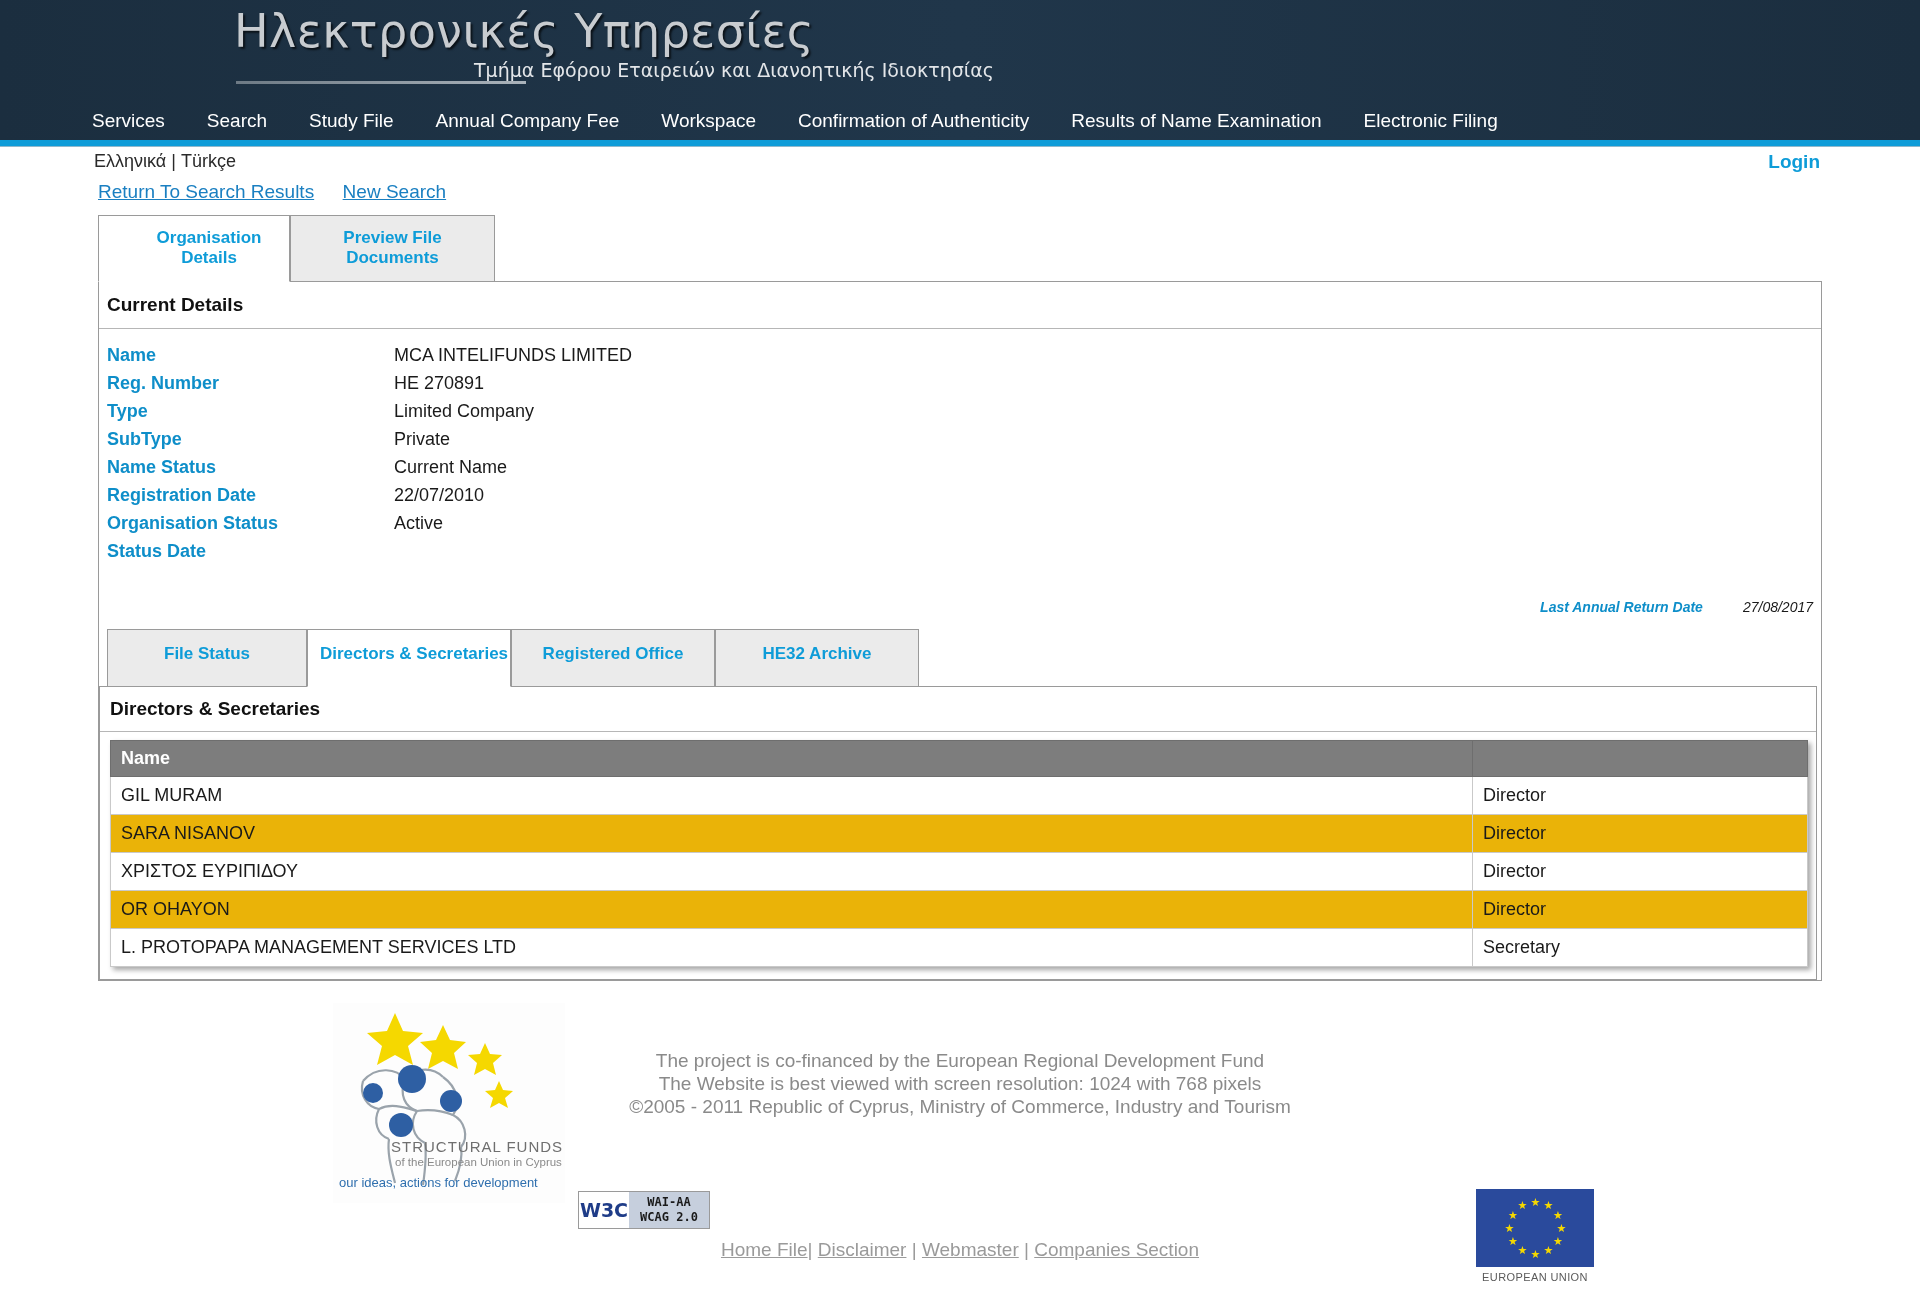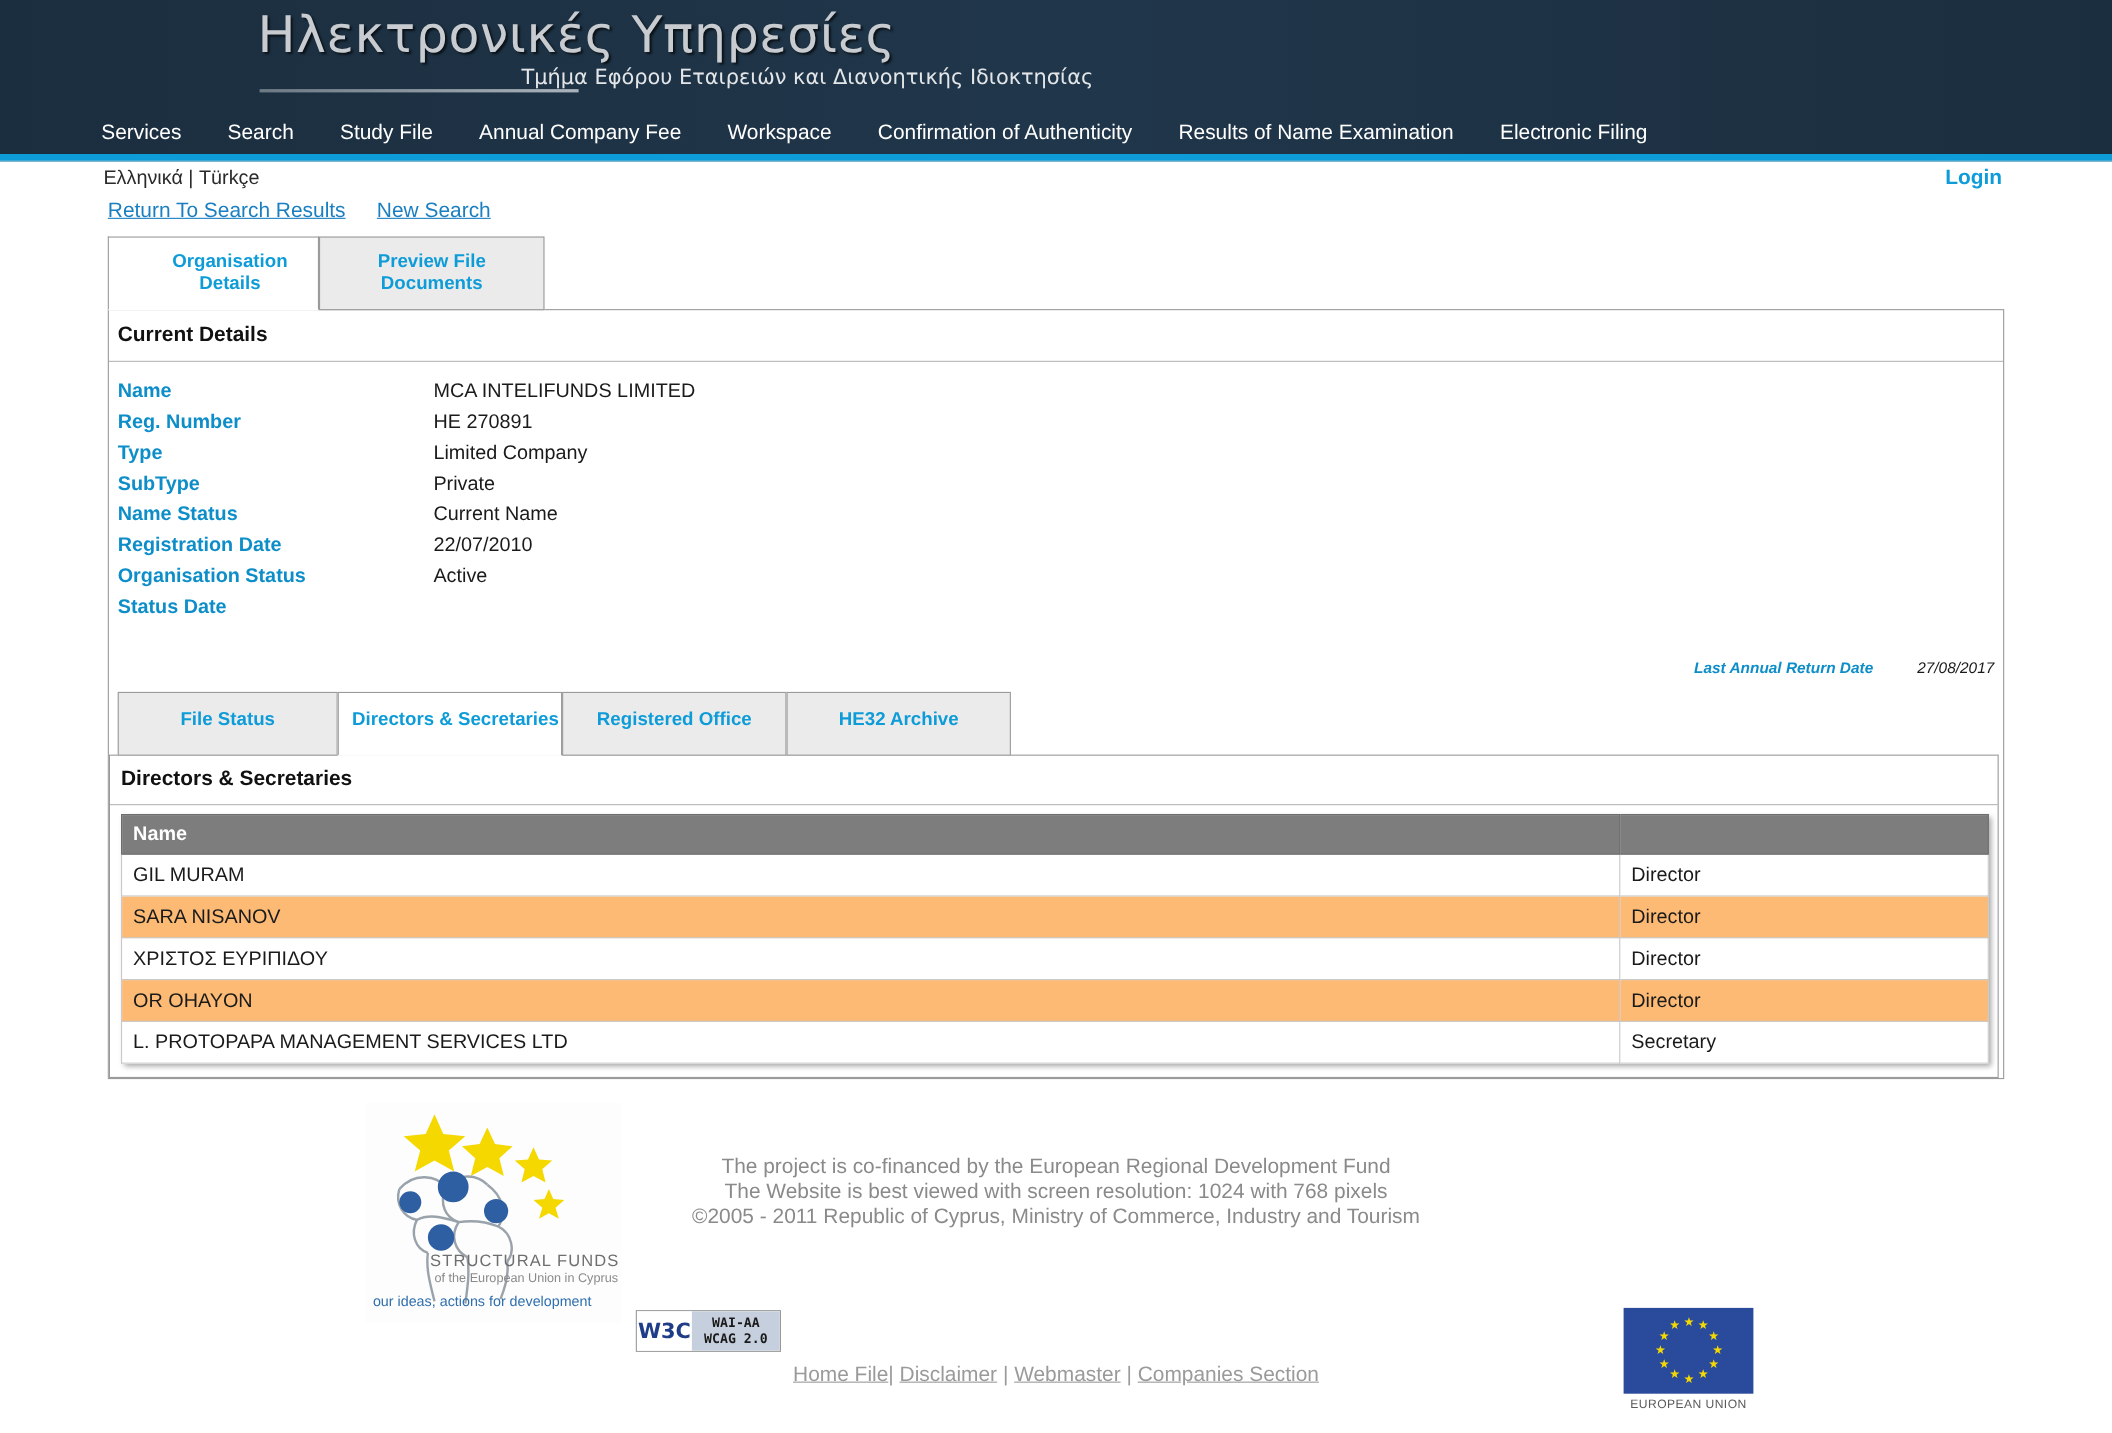--- a/index.html
+++ b/index.html
@@ -259,21 +259,21 @@
     padding: 7px 10px;
     font-size: 18px;
     border: 1px solid #6e6e6e;
   }
   .data-table td {
     padding: 8px 10px;
     border: 1px solid #c9c9c9;
     color: #1a1a1a;
   }
   .data-table tr.odd td { background: #ffffff; }
-  .data-table tr.even td { background: #fdba74; }
+  .data-table tr.even td { background: #eab308; }
   .col-name { width: 1362px; }
   .col-role { width: auto; }
 
   
   .footer {
     position: relative;
     margin-top: 18px;
     height: 260px;
   }
   .sf-logo {

